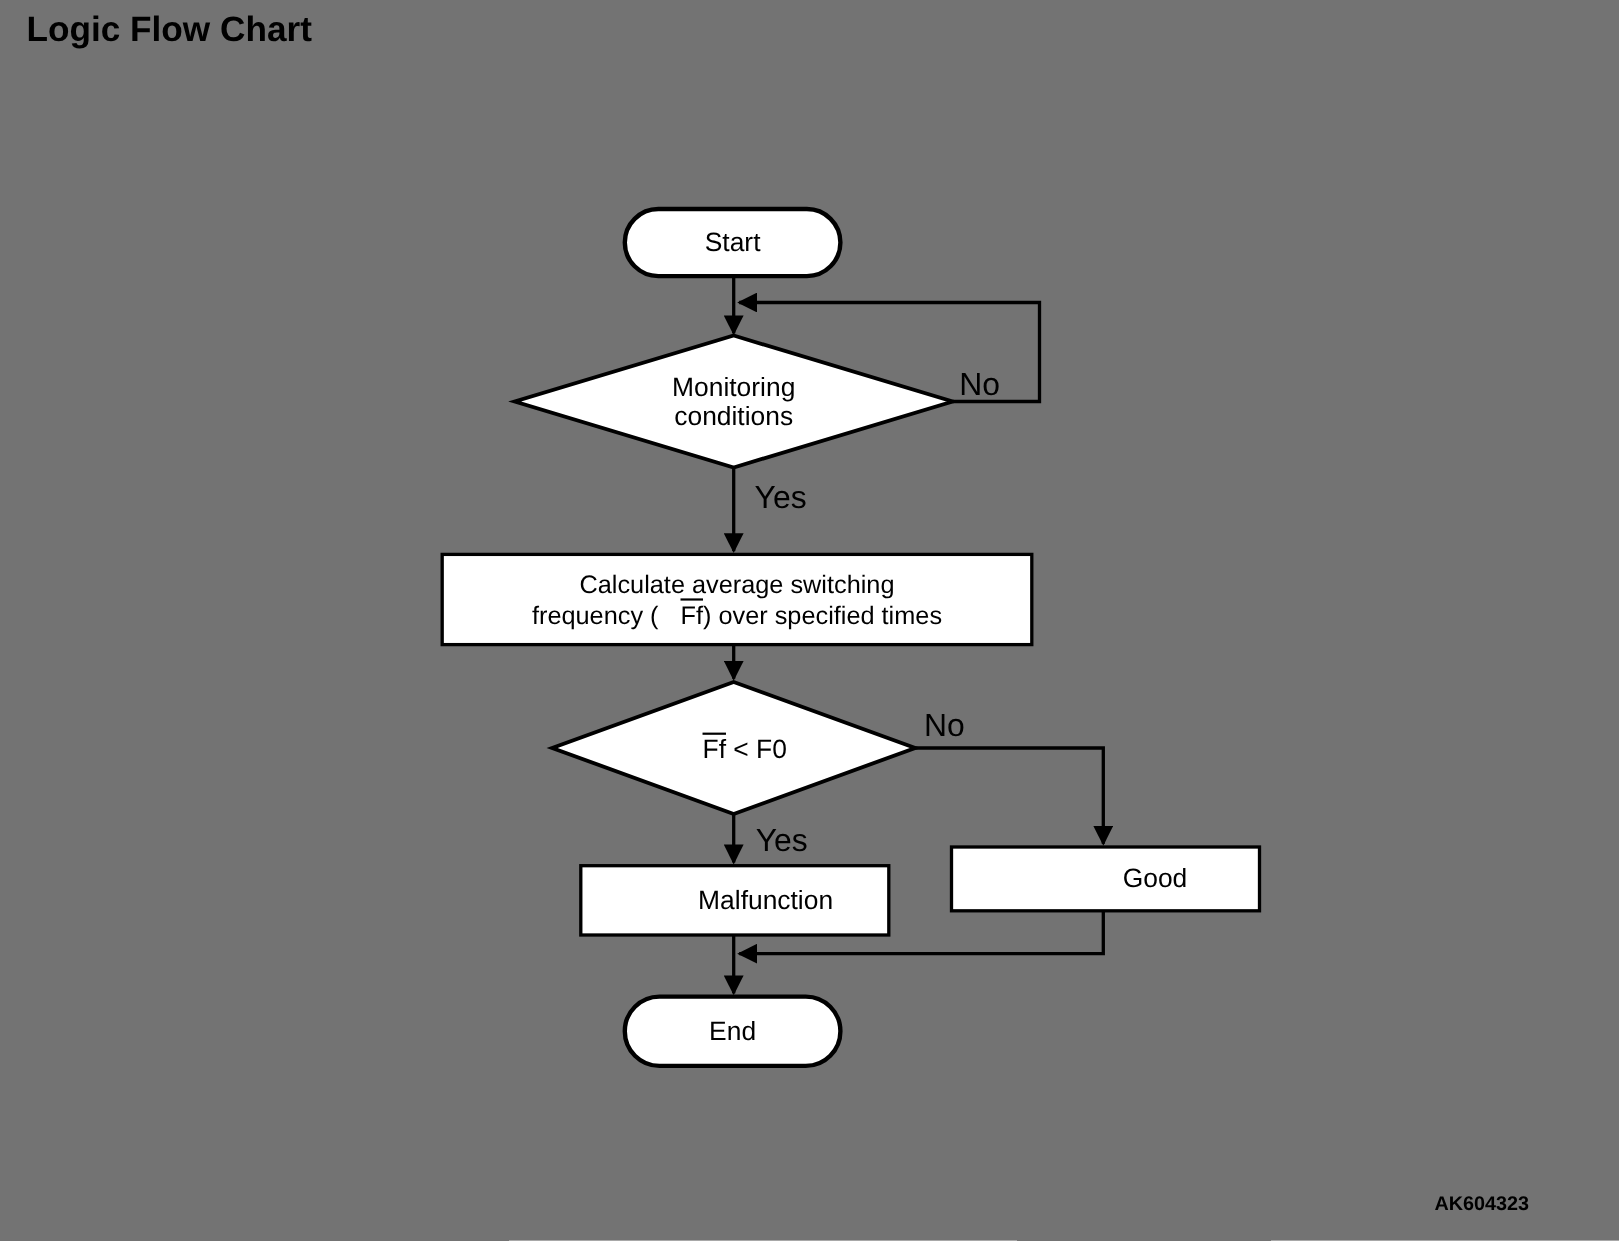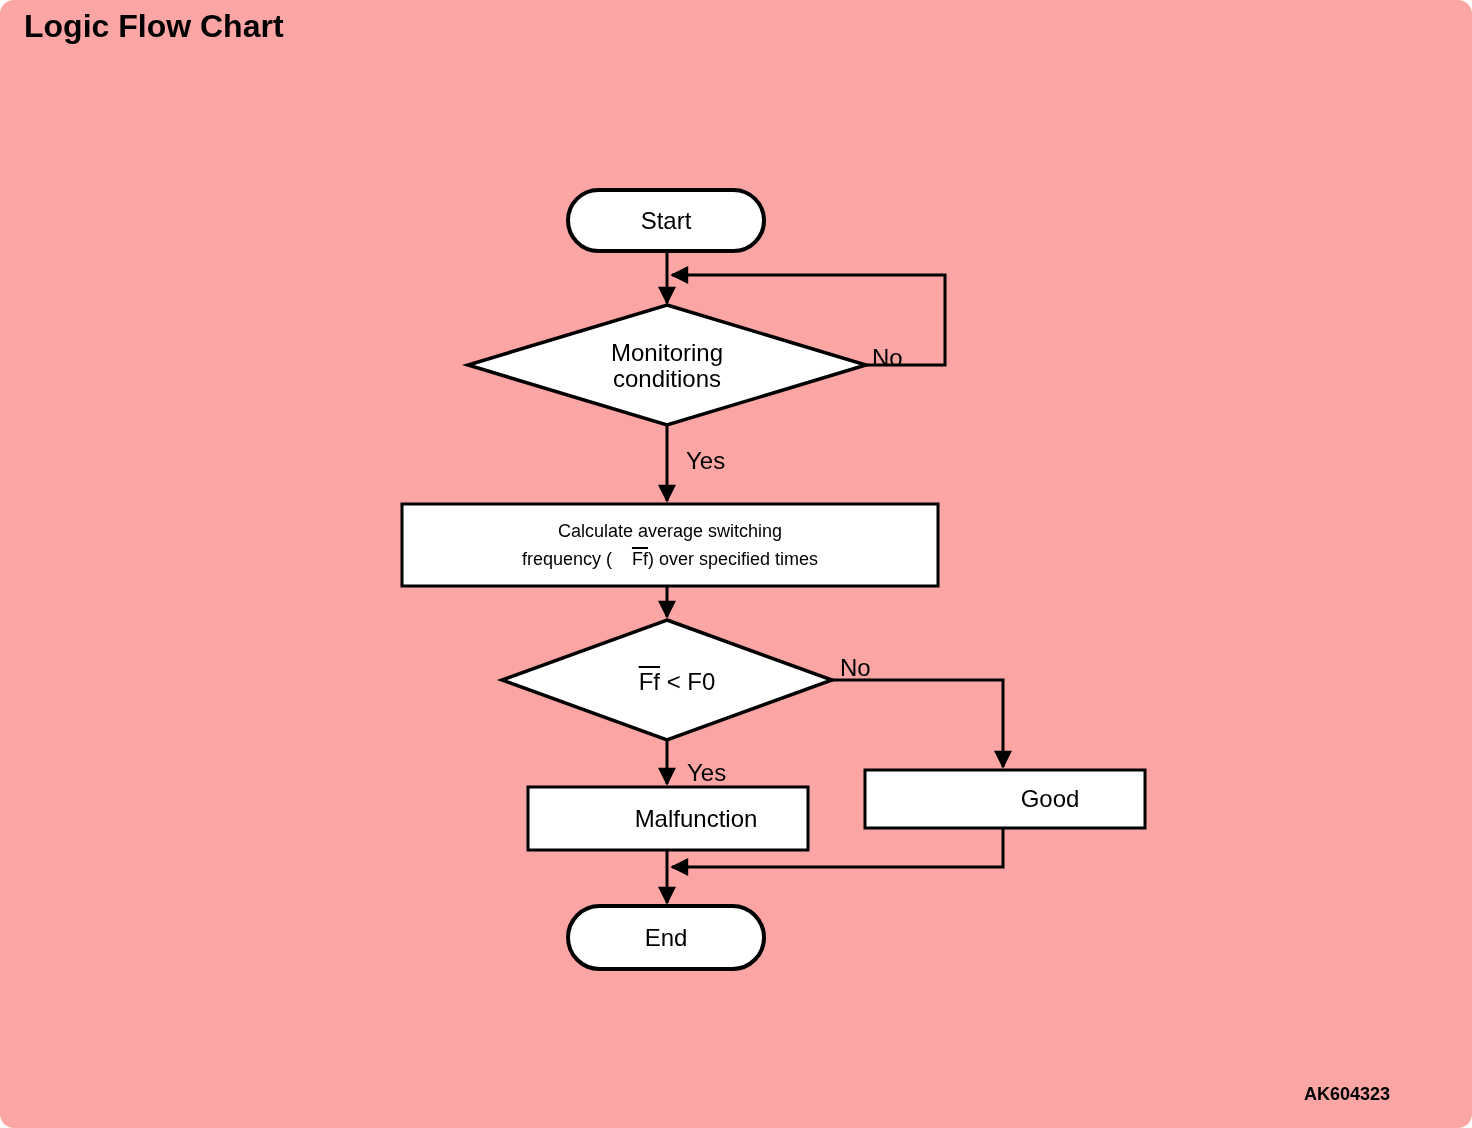--- a/index.html
+++ b/index.html
@@ -1,24 +1,23 @@
 <!DOCTYPE html>
 <html><head>
 <meta charset="utf-8">
 <style>
   html, body { margin: 0; padding: 0; background: #ffffff; }
   .page {
     position: relative;
     width: 1472px;
     height: 1128px;
-    background: #fca5a5;
+    background: #737373;
     font-family: "Liberation Sans", sans-serif;
     color: #000000;
     overflow: hidden;
-    border-radius: 14px;
   }
   .title {
     position: absolute;
     left: 24px;
     top: 8px;
     font-size: 32px;
     font-weight: bold;
     letter-spacing: 0px;
   }
   svg.flow {
@@ -29,26 +28,25 @@
     position: absolute;
     display: flex;
     flex-direction: column;
     align-items: center;
     justify-content: center;
     text-align: center;
     font-size: 24px;
     line-height: 26px;
     white-space: nowrap;
   }
-  .lbl.small { font-size: 18px; line-height: 28px; }
+  .lbl.small { font-size: 23px; line-height: 28px; }
   .tag {
     position: absolute;
-    font-size: 24px;
+    font-size: 29px;
     white-space: pre;
-    margin-top: 10px;
   }
   .ovl {
     text-decoration-line: overline;
     text-decoration-thickness: 2px;
     margin-left: 20px;
   }
   .keep-space { white-space: pre; }
   .footnote {
     position: absolute;
     left: 753px;

